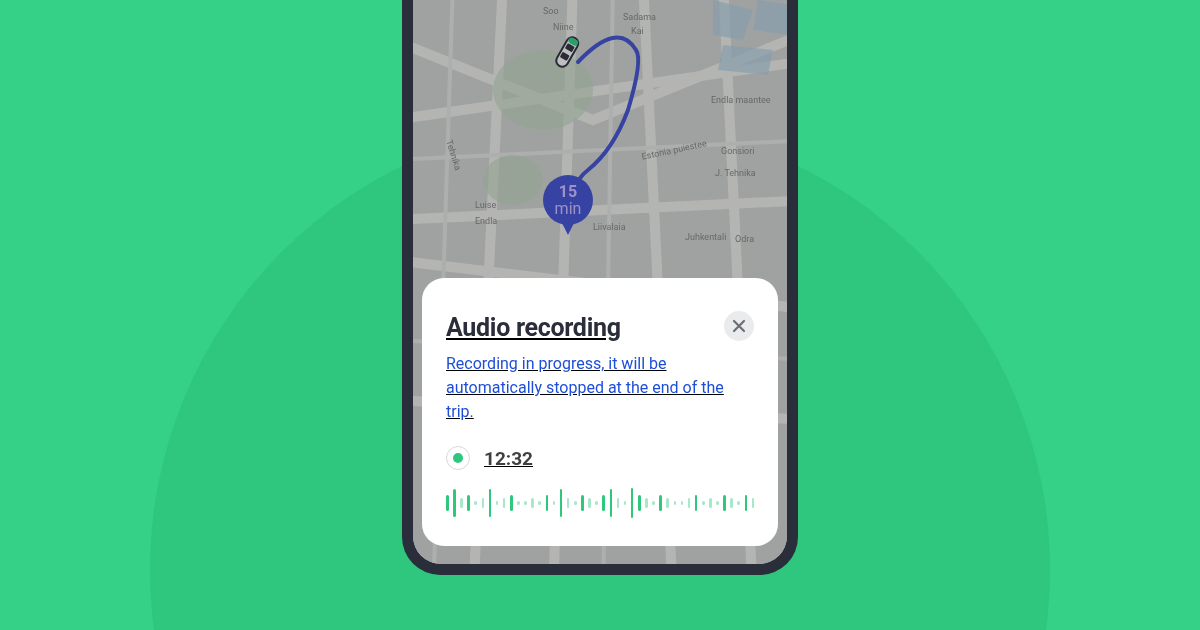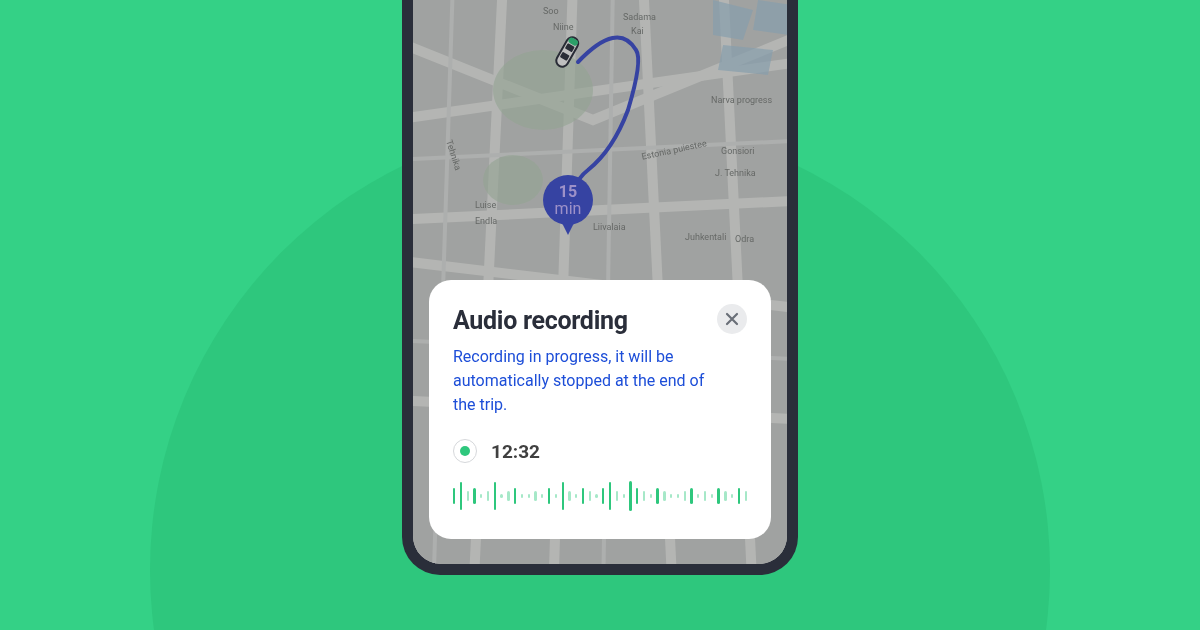--- a/index.html
+++ b/index.html
@@ -100,24 +100,25 @@
       position: absolute;
       font-size: 9px;
       color: #7a7e7a;
       white-space: nowrap;
     }
     .sheet {
       position: absolute;
       left: 0;
       right: 0;
       bottom: 9px;
-      margin: 16px;
+      margin: 9px;
       background: #fff;
       border-radius: 22px;
-      padding: 26px 24px 28px 24px;
+      padding: 35px 24px 28px 24px;
+      text-decoration: underline;
     }
     .sheet-header {
       display: flex;
       justify-content: space-between;
       align-items: flex-start;
     }
     .sheet-title {
       font-size: 25px;
       font-weight: 700;
       color: #2A2E3A;
@@ -219,21 +220,21 @@
           <path d="M300 0 L340 10 L330 40 L300 35 Z"></path>
           <path d="M345 0 L380 5 L375 35 L340 30 Z"></path>
           <path d="M310 45 L360 50 L355 75 L305 70 Z"></path>
         </g>
       </svg>
 
       <span class="street-label" style="left:130px; top:6px">Soo</span>
       <span class="street-label" style="left:140px; top:22px">Niine</span>
       <span class="street-label" style="left:210px; top:12px">Sadama</span>
       <span class="street-label" style="left:218px; top:26px">Kai</span>
-      <span class="street-label" style="left:298px; top:95px">Narva progress</span>
+      <span class="street-label" style="left:298px; top:95px">Endla maantee</span>
       <span class="street-label" style="left:228px; top:145px; transform:rotate(-12deg)">Estonia puiestee</span>
       <span class="street-label" style="left:308px; top:146px">Gonsiori</span>
       <span class="street-label" style="left:302px; top:168px">J. Tehnika</span>
       <span class="street-label" style="left:272px; top:232px">Juhkentali</span>
       <span class="street-label" style="left:322px; top:234px">Odra</span>
       <span class="street-label" style="left:180px; top:222px">Liivalaia</span>
       <span class="street-label" style="left:25px; top:150px; transform:rotate(72deg)">Tehnika</span>
       <span class="street-label" style="left:62px;  top:200px">Luise</span>
       <span class="street-label" style="left:62px;  top:216px">Endla</span>
 

